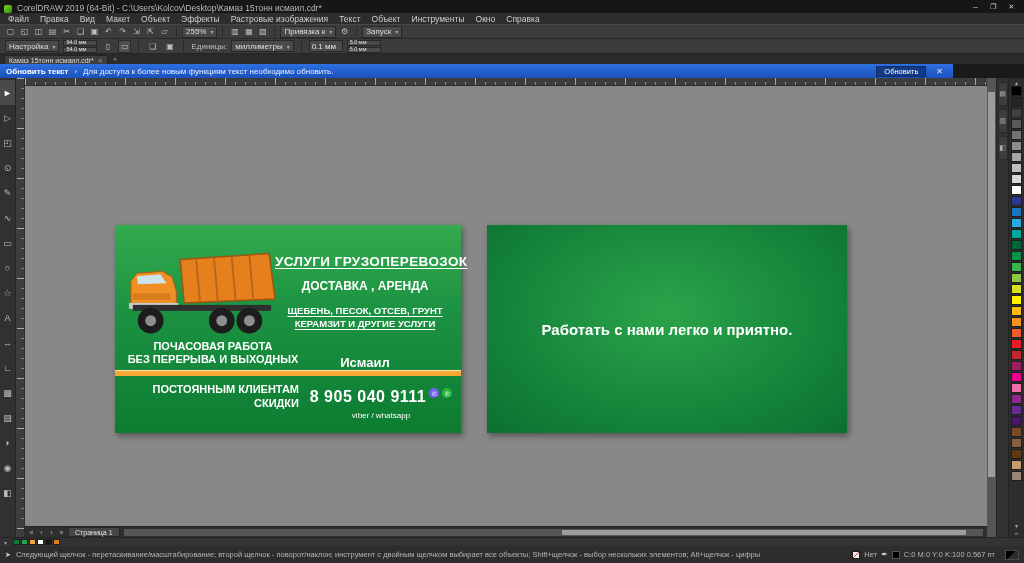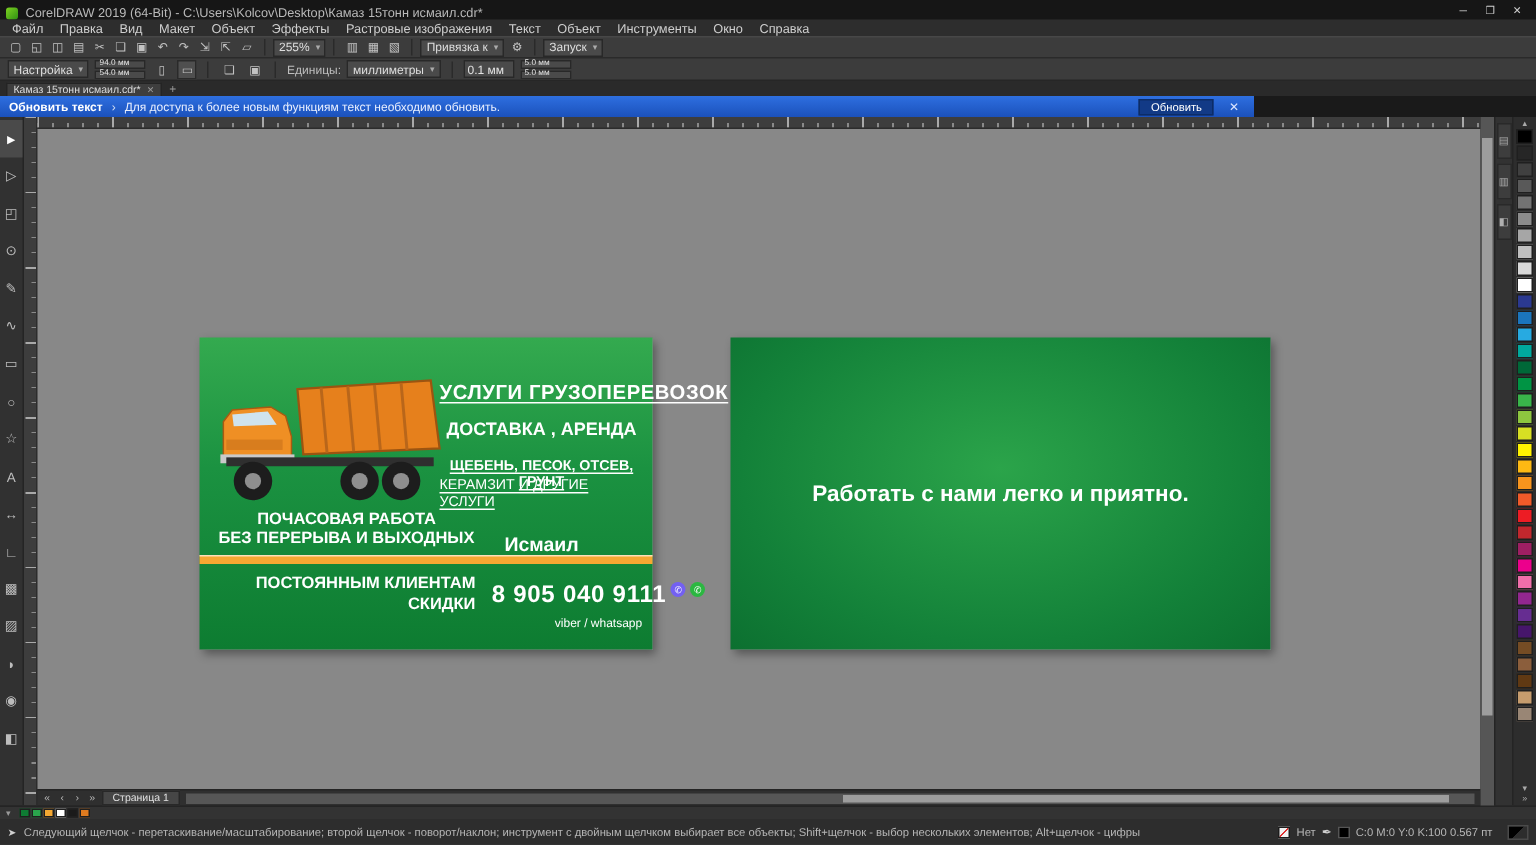--- a/index.html
+++ b/index.html
@@ -34,21 +34,21 @@
   .field { height:6px; min-width:34px; background:#4a4a4a; border:1px solid #282828; font-size:5.5px; line-height:5px; color:#e3e3e3; padding:0 2px; display:flex; align-items:center; }
   .field.tall { height:12px; font-size:8px; line-height:11px; }
 
   
   .doctabs { height:10px; background:#2a2a2a; display:flex; align-items:flex-end; padding:0 4px; gap:2px; flex:0 0 auto; }
   .doctab { height:9px; background:#3e3e3e; border:1px solid #242424; border-bottom:none; display:flex; align-items:center; gap:4px; font-size:7px; padding:0 4px; color:#ddd; }
   .doctab .x { font-size:6px; color:#9a9a9a; }
   .addtab { font-size:8px; color:#9a9a9a; padding:0 3px; }
 
   
-  .notif { height:14px; width:836px; background:linear-gradient(180deg,#2e6fe0,#1b51bb); display:flex; align-items:center; padding:0 6px; gap:6px; flex:0 0 auto; color:#fff; }
+  .notif { height:14px; width:953px; background:linear-gradient(180deg,#2e6fe0,#1b51bb); display:flex; align-items:center; padding:0 6px; gap:6px; flex:0 0 auto; color:#fff; }
   .notif-title { font-size:8px; font-weight:bold; white-space:nowrap; }
   .notif-sep { font-size:8px; opacity:.8; }
   .notif-msg { font-size:8px; flex:1; white-space:nowrap; overflow:hidden; color:#e8efff; }
   .notif-btn { height:11px; background:#123a86; border:1px solid #0c2c67; font-size:7.5px; display:flex; align-items:center; padding:0 7px; color:#fff; }
   .notif-x { font-size:8px; padding:0 4px; color:#dce6ff; }
 
   
   .workspace { flex:1 1 auto; display:flex; min-height:0; }
   .toolbox { width:16px; background:#313131; border-right:1px solid #242424; display:flex; flex-direction:column; align-items:center; padding-top:2px; }
   .tool { width:15px; height:25px; display:flex; align-items:center; justify-content:center; font-size:9px; color:#bdbdbd; }
@@ -64,28 +64,28 @@
   .hruler { height:8px; background:#3d3d3d; border-bottom:1px solid #2c2c2c;
     background-image:
       repeating-linear-gradient(to right,#a9a9a9 0 1px,transparent 1px 50px),
       repeating-linear-gradient(to right,#8a8a8a 0 1px,transparent 1px 10px);
     background-size:100% 7px,100% 3px; background-position:left bottom,left bottom; background-repeat:no-repeat; }
 
   .canvas { flex:1 1 auto; position:relative; background:#888888; overflow:hidden; }
 
   
   .card { position:absolute; top:139px; height:208px; box-shadow:2px 3px 6px rgba(0,0,0,.38); color:#fff; }
-  .card-front { left:108px; width:302px; background:linear-gradient(180deg,#34aa4f 0%,#1b9241 42%,#0d7c31 100%); }
+  .card-front { left:90px; width:346px; background:linear-gradient(180deg,#34aa4f 0%,#1b9241 42%,#0d7c31 100%); }
   .card-back  { left:462px; width:360px; background:radial-gradient(ellipse at 50% 42%,#2ba44a 0%,#138139 68%,#0c7030 100%);
                 display:flex; flex-direction:column; justify-content:center; align-items:center; gap:7px; }
   .truck { position:absolute; left:8px; top:22px; width:158px; height:100px; }
   .cf-title { position:absolute; left:160px; right:6px; top:29px; font-size:13.5px; font-weight:bold; letter-spacing:.4px; text-decoration:underline; text-underline-offset:2px; white-space:nowrap; text-align:center; }
   .cf-sub { position:absolute; left:160px; right:6px; top:54px; font-size:12px; font-weight:bold; text-align:center; }
   .cf-serv1 { position:absolute; left:160px; right:6px; top:80px; font-size:9.5px; font-weight:bold; text-decoration:underline; text-underline-offset:2px; text-align:center; }
-  .cf-serv2 { position:absolute; left:160px; right:6px; top:93px; font-size:9.5px; font-weight:normal; text-decoration:underline; text-underline-offset:2px; }
+  .cf-serv2 { position:absolute; left:160px; right:6px; top:93px; font-size:9.5px; font-weight:bold; text-decoration:underline; text-underline-offset:2px; text-align:center; }
   .cf-work { position:absolute; left:12px; width:172px; top:115px; font-size:11px; font-weight:bold; line-height:13px; text-align:center; }
   .cf-name { position:absolute; left:160px; right:6px; top:130px; font-size:13px; font-weight:bold; text-align:center; }
   .stripe { position:absolute; left:0; right:0; top:145px; height:6px; border-top:1px solid rgba(255,255,255,.65); }
   .cf-clients { position:absolute; left:12px; width:172px; top:158px; font-size:11px; font-weight:bold; line-height:13.5px; text-align:right; }
   .cf-phone-row { position:absolute; left:178px; width:176px; top:163px; display:flex; justify-content:center; gap:3px; }
   .cf-phone { font-size:16px; font-weight:bold; letter-spacing:.5px; white-space:nowrap; }
   .msg-icon { width:10px; height:10px; border-radius:50%; display:flex; align-items:center; justify-content:center; font-size:6px; color:#fff; }
   .cf-messengers { position:absolute; left:178px; width:176px; top:186px; font-size:8px; text-align:center; }
   .cb-line { font-size:15px; font-weight:bold; white-space:nowrap; }
 

